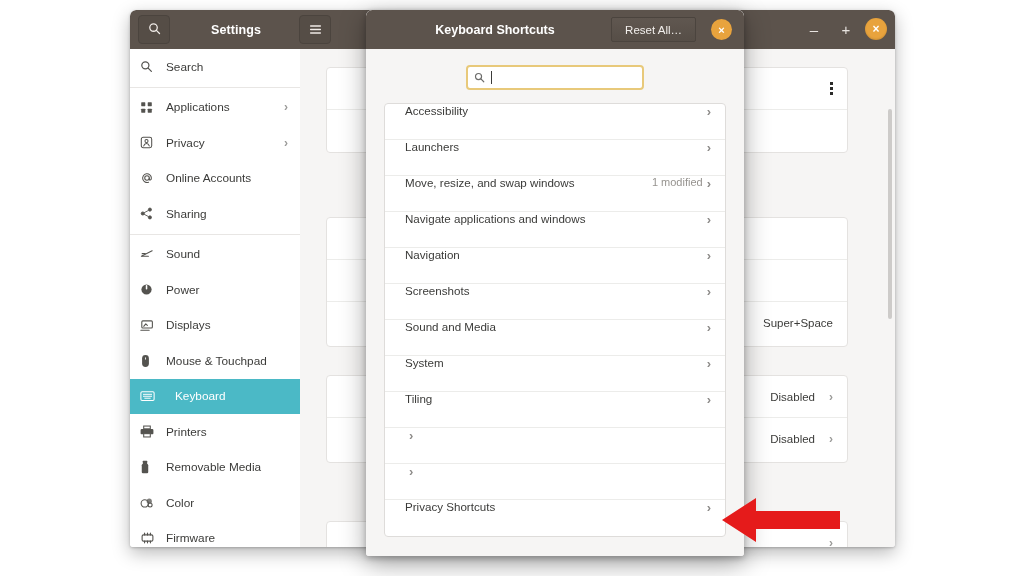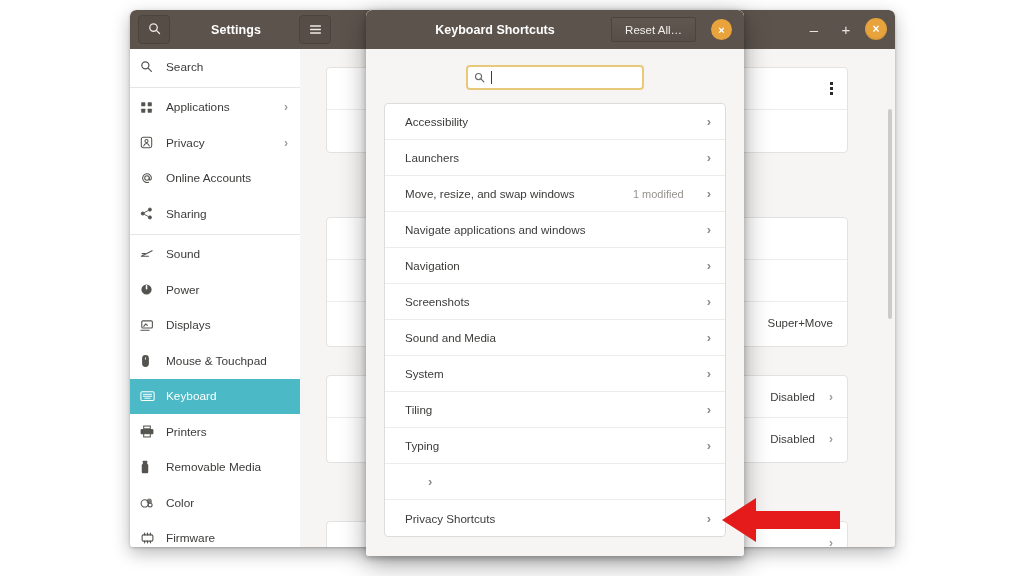--- a/index.html
+++ b/index.html
@@ -113,20 +113,21 @@
     margin-right: 2px;
   }
   .side-sep {
     height: 1px;
     background: #e8e6e4;
     margin: 2px 0 2px 0;
   }
   .side-item.selected {
     background: #4bb9c6;
     color: #ffffff;
+    gap: 9px;
   }
   .side-item.selected .sicon { color: #ffffff; }
 
   
   #settings-content {
     position: absolute;
     left: 170px; top: 39px;
     width: 595px; height: 498px;
     background: #f6f5f4;
   }
@@ -252,35 +253,35 @@
   #shortcut-list-card {
     margin: 13px 18px 0 18px;
     background: #ffffff;
     border: 1px solid #dedcda;
     border-radius: 4px;
     overflow: hidden;
   }
   .sc-row {
     height: 36px;
     display: flex;
-    align-items: center;
+    align-items: flex-start;
     padding: 0 14px 0 20px;
     border-bottom: 1px solid #ececea;
     box-sizing: border-box;
   }
   .sc-row:last-child { border-bottom: none; }
   .sc-label {
     flex: 1;
     font-size: 11.6px;
     color: #3b3b39;
   }
   .sc-aux {
     font-size: 11px;
     color: #96938f;
-    margin-right: 23px;
+    margin-right: 4px;
   }
   .sc-chev {
     color: #8d8b89;
     font-size: 13px;
     font-weight: bold;
     display: flex; align-items: center;
   }
 
   
   #pointer-arrow {
@@ -500,21 +501,21 @@
             <i></i>
           </span>
       </div>
       <div class="bg-row"></div>
     </div>
 
     <div class="bg-card" style="left:26px; top:168px; width:520px; height:128px;">
       <div class="bg-row"></div>
       <div class="bg-row"></div>
       <div class="bg-row">
-        <span>Super+Move</span>
+        <span>Super+Space</span>
       </div>
     </div>
 
     <div class="bg-card" style="left:26px; top:326px; width:520px; height:86px;">
       <div class="bg-row">
         <span>Disabled</span>
         <span class="bg-chev">›</span>
       </div>
       <div class="bg-row">
         <span>Disabled</span>
@@ -605,21 +606,20 @@
         <span class="sc-chev">›</span>
       </div>
 
       <div class="sc-row">
         <span class="sc-label">Tiling</span>
         <span class="sc-aux"></span>
         <span class="sc-chev">›</span>
       </div>
 
       <div class="sc-row">
-        <span class="sc-label">Typing</span>
         <span class="sc-aux"></span>
         <span class="sc-chev">›</span>
       </div>
 
       <div class="sc-row">
         <span class="sc-aux"></span>
         <span class="sc-chev">›</span>
       </div>
 
       <div class="sc-row">

